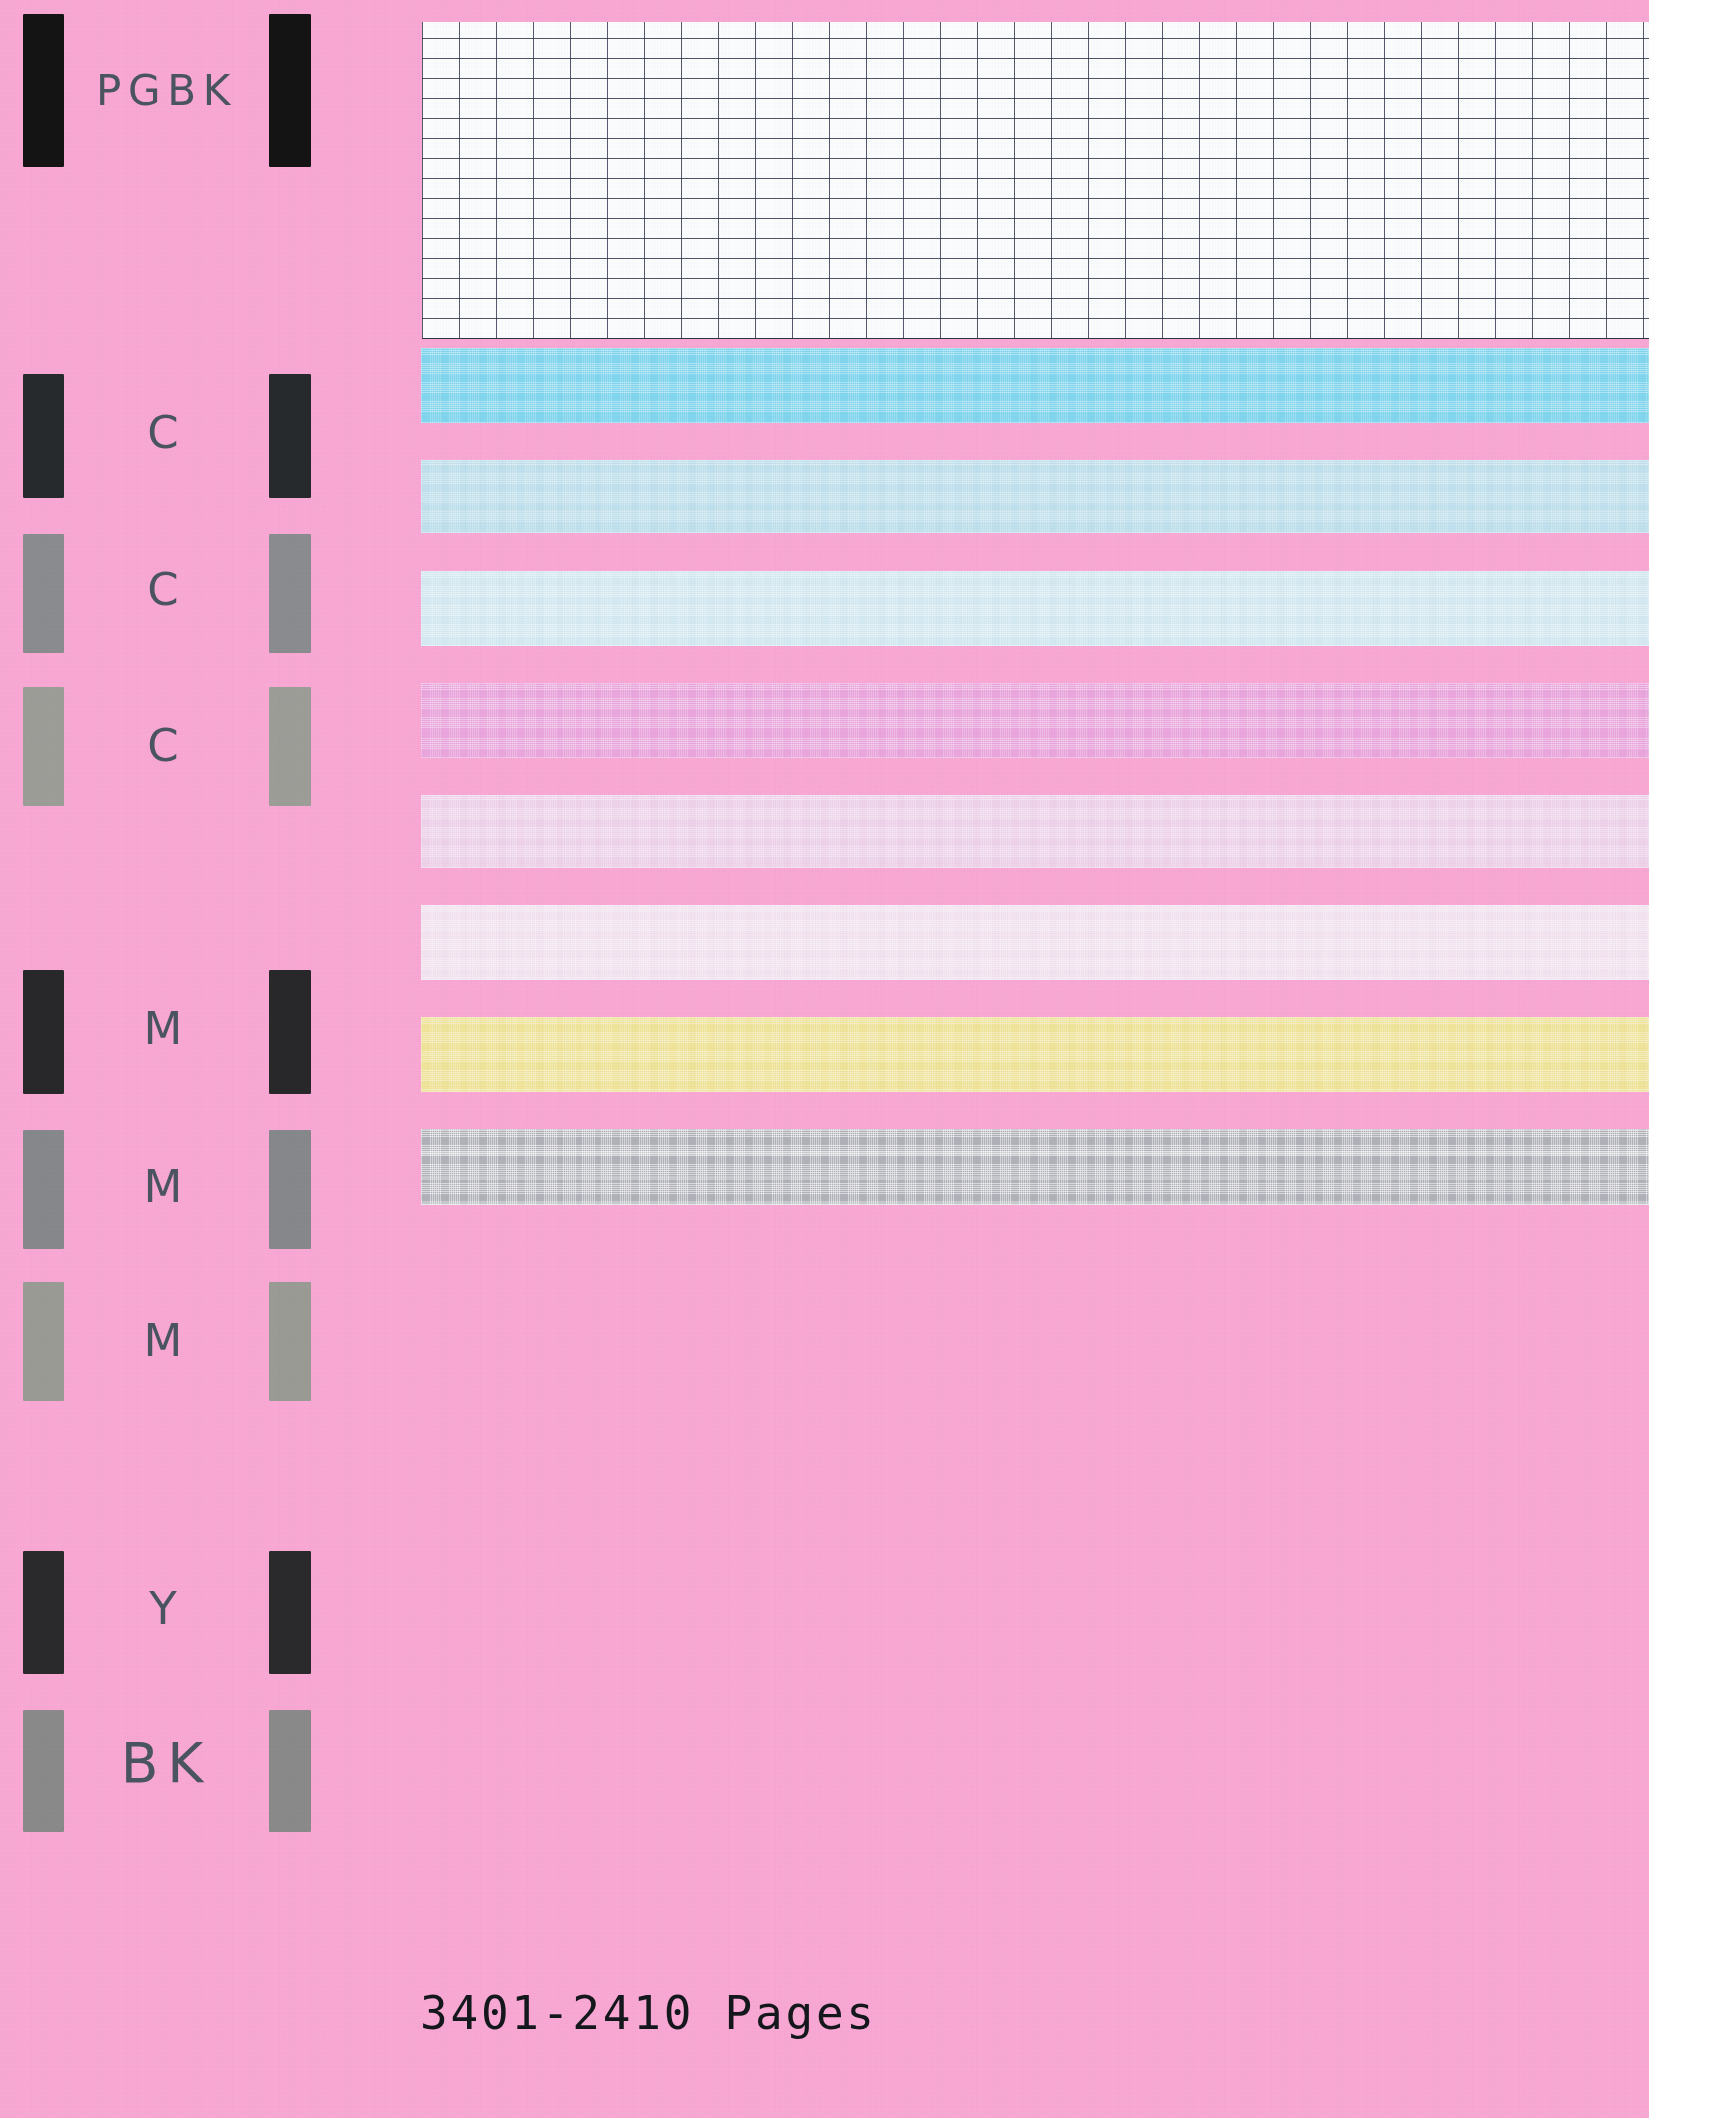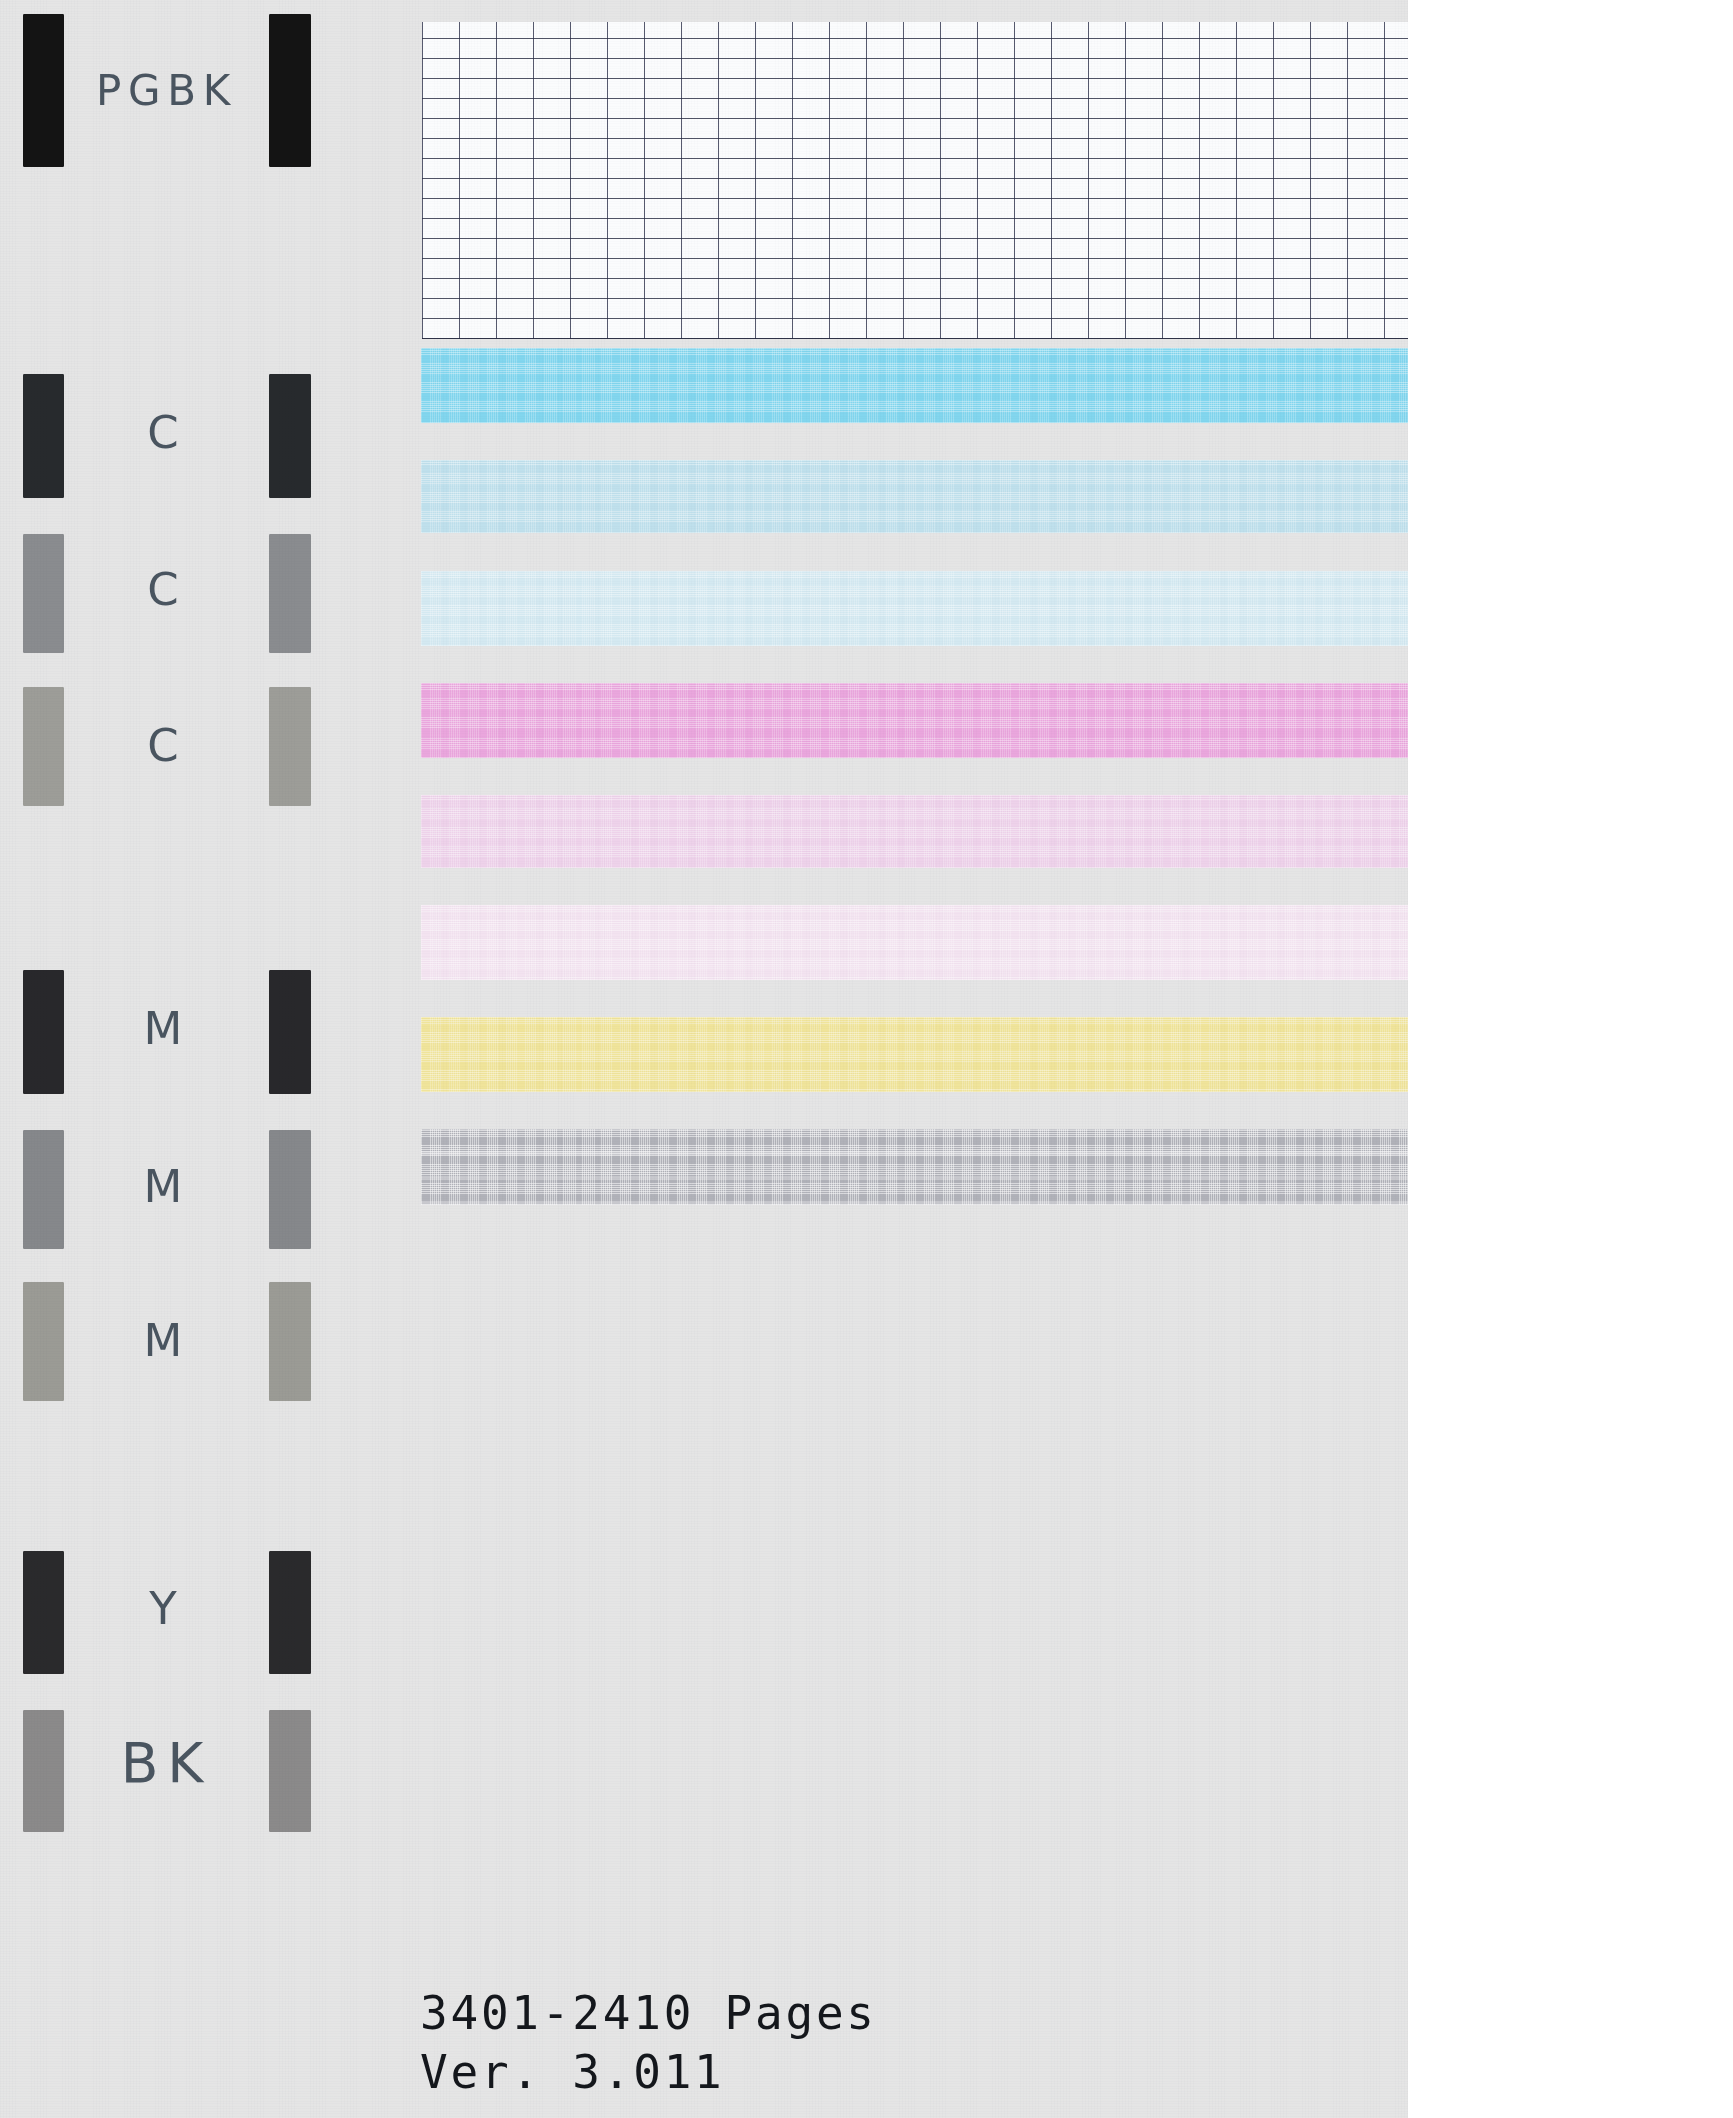--- a/index.html
+++ b/index.html
@@ -7,23 +7,23 @@
     margin: 0;
     padding: 0;
     background: #ffffff;
   }
   body {
     font-family: "DejaVu Sans", sans-serif;
   }
 
   #sheet {
     position: relative;
-    width: 1408px;
+    width: 1649px;
     height: 2119px;
-    background: #e5e5e5;
+    background: #f9a8d4;
     overflow: hidden;
     text-decoration: underline;
   }
 
   
   #paper-grain {
     position: absolute;
     inset: 0;
     pointer-events: none;
     background-image:
@@ -186,18 +186,17 @@
       </div>
       <div class="row" style="top: 0px;">
         <div class="marker left" style="top: 1710px; height: 122px; background: rgb(139, 138, 138);"></div>
         <div class="marker right" style="top: 1710px; height: 122px; background: rgb(139, 138, 138);"></div>
         <div class="row-label" style="top: 1736px; font-size: 55px;">BK</div>
       </div>
     </div>
 
   <div id="footer">
     <div>3401-2410 Pages</div>
-    <div>Ver. 3.011</div>
   </div>
 
   <div id="paper-grain"></div>
 </div>
 
 
 </body></html>

